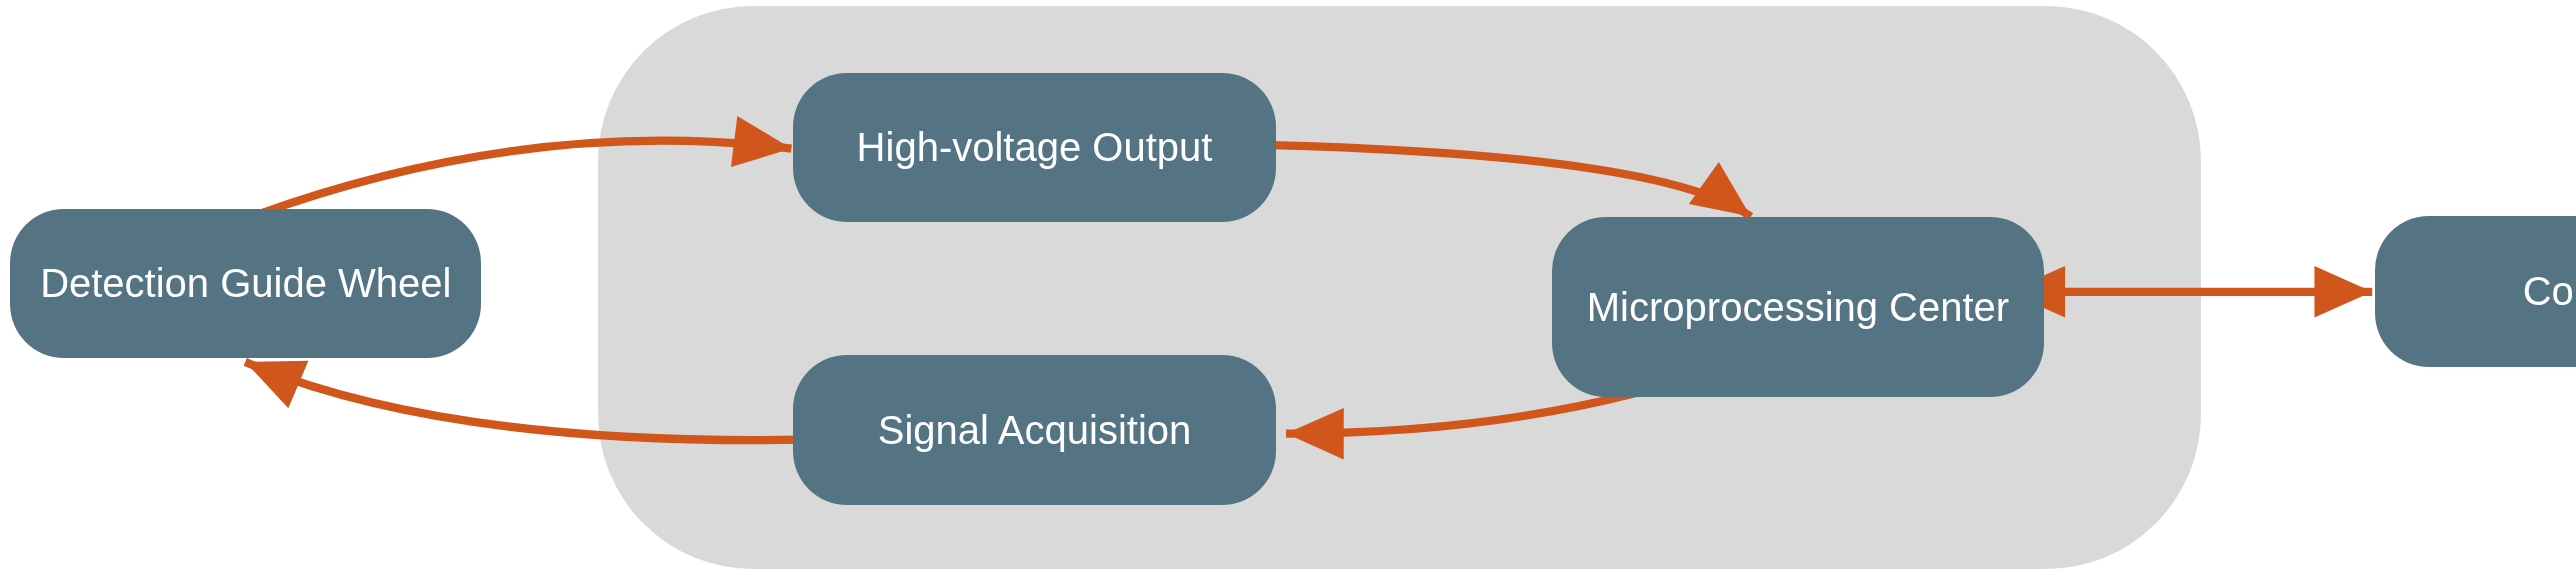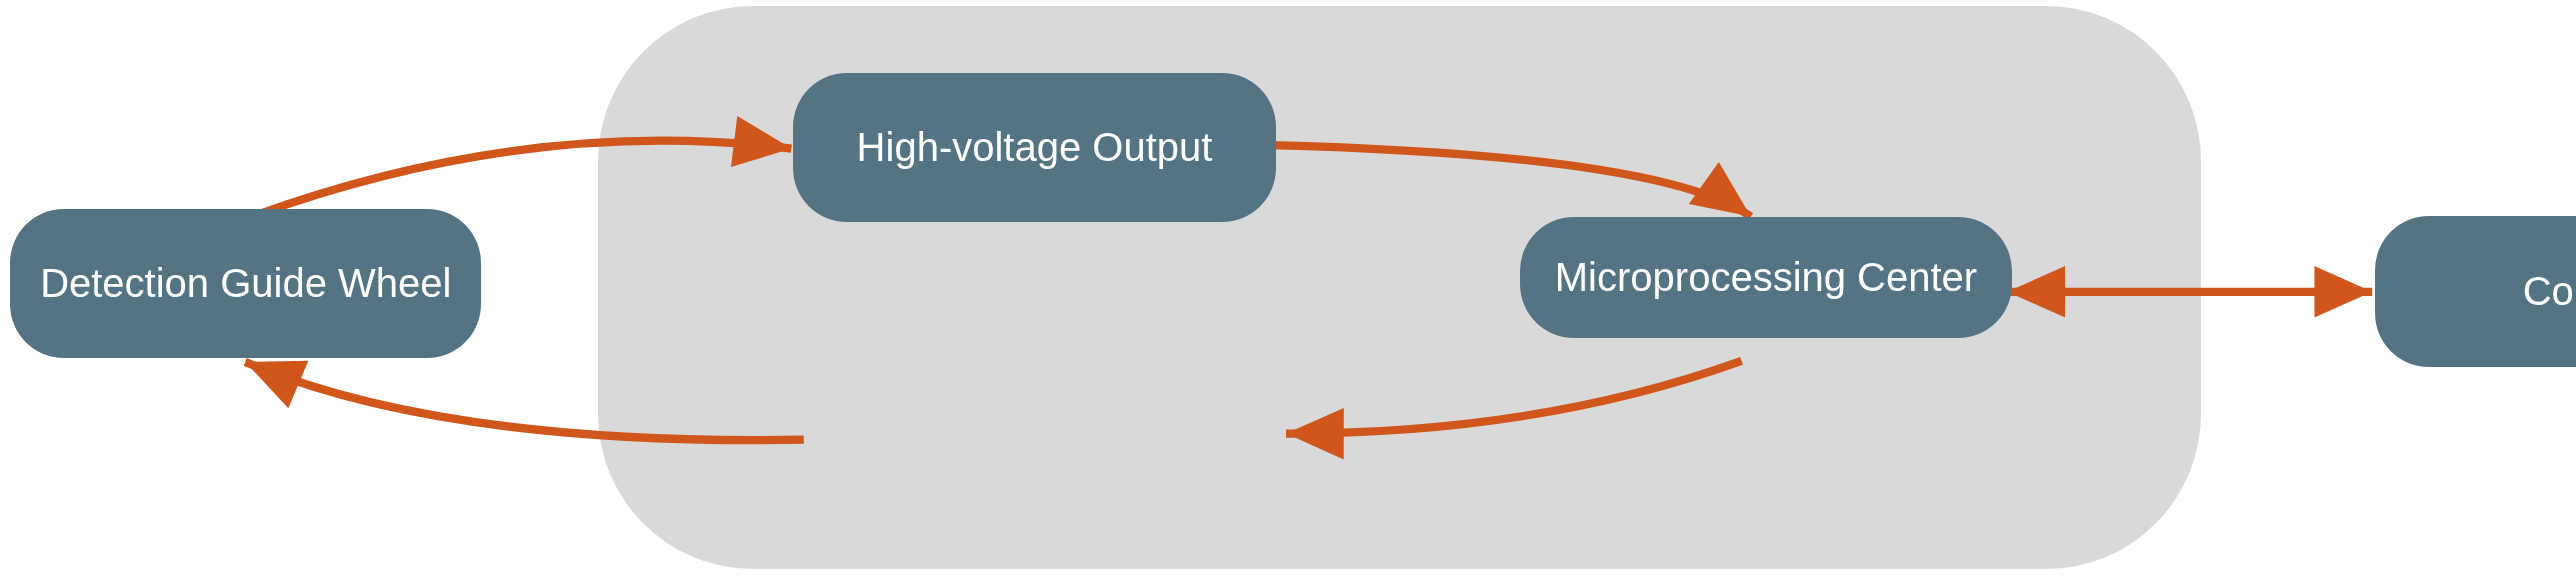--- a/index.html
+++ b/index.html
@@ -59,21 +59,21 @@
   }
   .node .label {
     color: #ffffff;
     font-size: 40px;
     white-space: nowrap;
     text-align: center;
   }
   .node-dgw  { left: 10.3px;   top: 209px; width: 471px; height: 149px; }
   .node-hv   { left: 793px; top: 73px; width: 483px; height: 149px; }
   .node-sa   { left: 793px; top: 355px; width: 483px; height: 150px; }
-  .node-mc   { left: 1520px; top: 217px; width: 492px; height: 121px; }
+  .node-mc   { left: 1552px; top: 217px; width: 492px; height: 180px; }
   .node-comp { left: 2375px; top: 216px; width: 471px; height: 151px; }
 </style>
 </head>
 <body>
 
 <div class="canvas">
 
   <div class="container-box"></div>
 
   <svg class="arrows" width="2857" height="578" viewBox="0 0 5545 1121">
@@ -93,20 +93,23 @@
   </svg>
 
   <div class="node node-dgw">
     <span class="label">Detection Guide Wheel</span>
   </div>
 
   <div class="node node-hv">
     <span class="label">High-voltage Output</span>
   </div>
 
+  <div class="node node-sa">
+    <span class="label">Signal Acquisition</span>
+  </div>
 
   <div class="node node-mc">
     <span class="label">Microprocessing Center</span>
   </div>
 
   <div class="node node-comp">
     <span class="label">Computer</span>
   </div>
 
 

